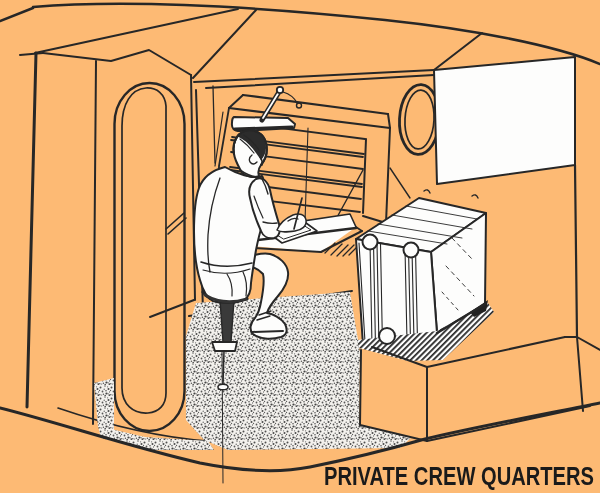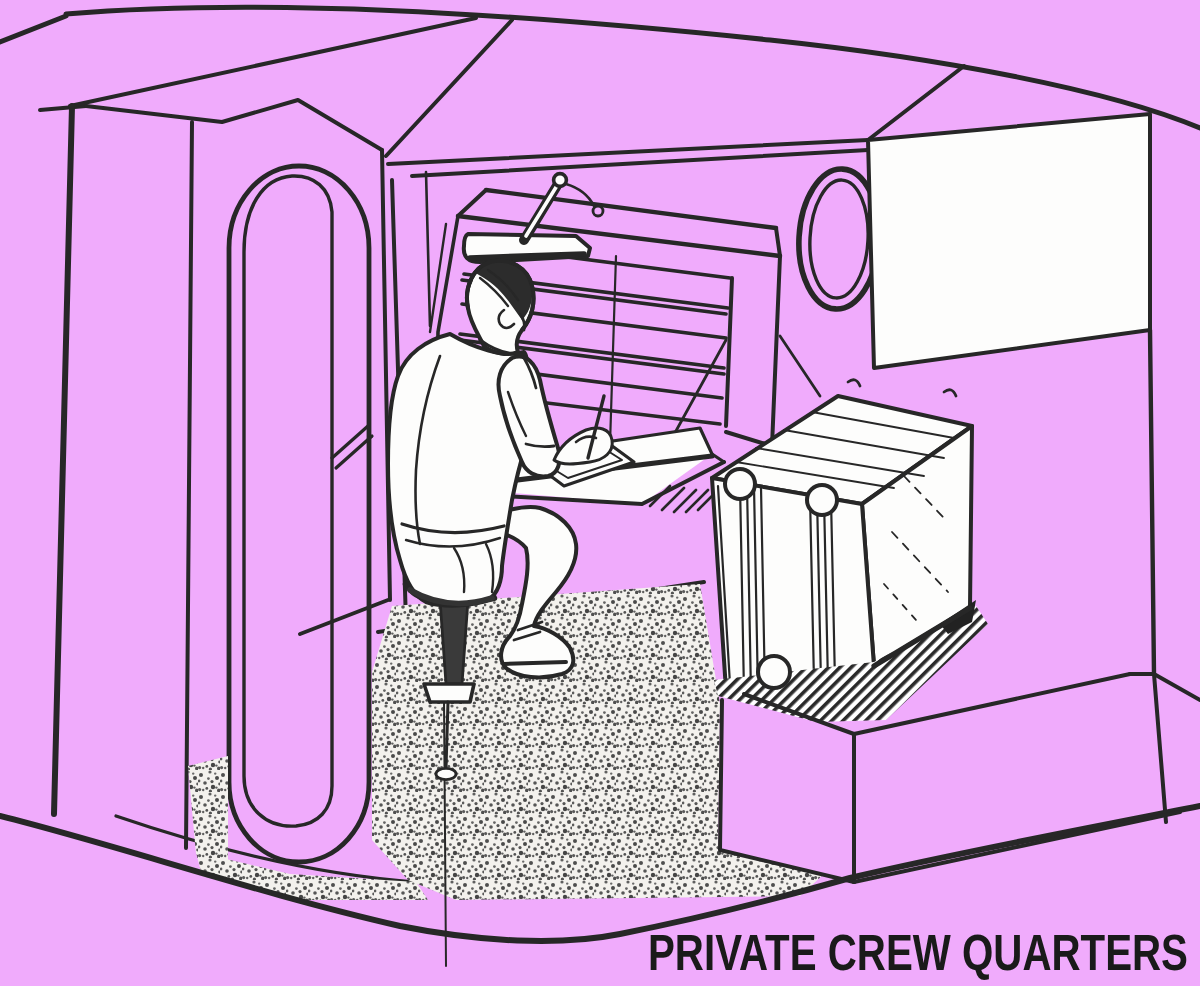--- a/index.html
+++ b/index.html
@@ -1,16 +1,16 @@
 <!DOCTYPE html>
 <html><head>
 <meta charset="utf-8">
 <style>
   html,body{margin:0;padding:0;background:#ffffff;}
-  #stage{position:relative;width:600px;height:493px;background:#f0abfc;overflow:hidden;}
+  #stage{position:relative;width:600px;height:493px;background:#fdba74;overflow:hidden;}
   svg{display:block}
 </style>
 </head>
 <body>
 <div id="stage">
 <svg width="600" height="493" viewBox="0 0 600 493">
 <defs>
   <pattern id="stipple" width="11" height="11" patternUnits="userSpaceOnUse">
     <rect width="11" height="11" fill="#f3f1ed"></rect>
     <circle cx="0.5" cy="5.5" r="0.7" fill="#5c5c5c"></circle>

